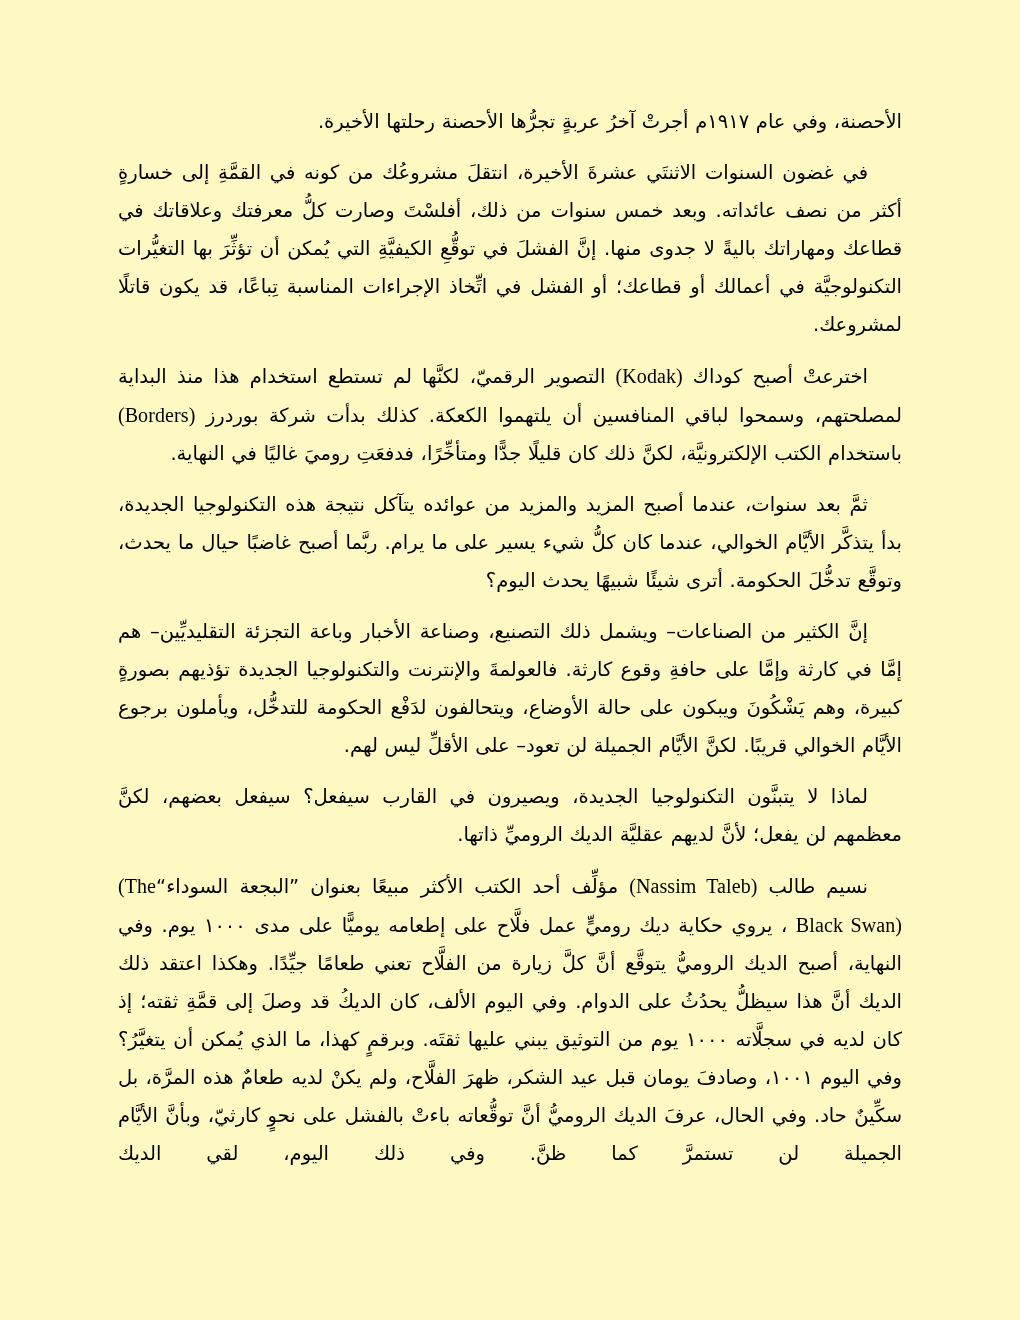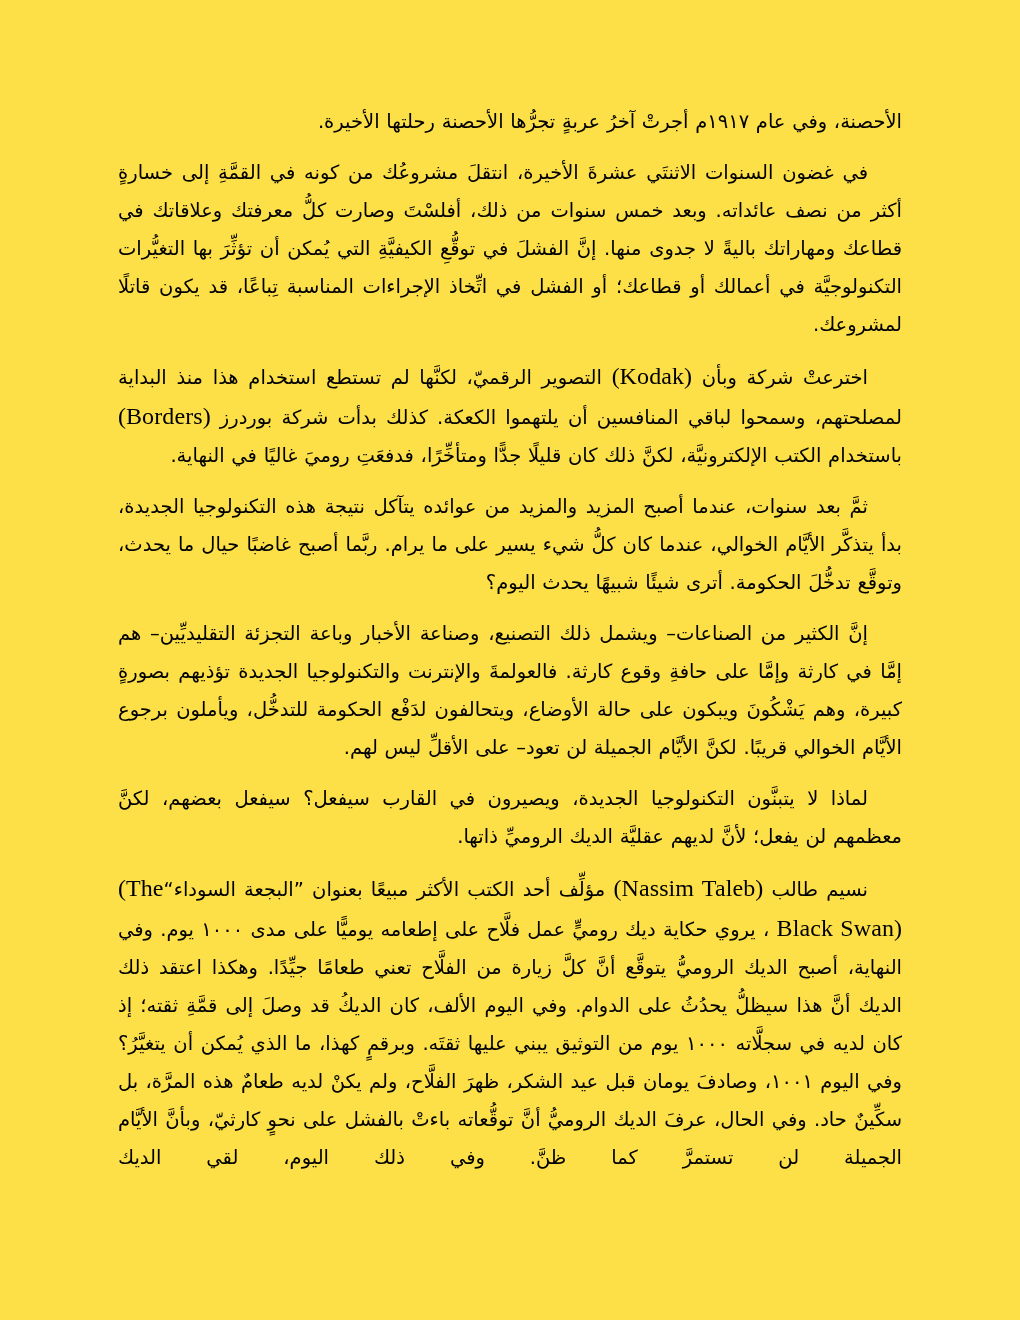--- a/index.html
+++ b/index.html
@@ -12,21 +12,21 @@
     width: 1020px;
     height: 1320px;
     overflow: hidden;
     font-family: "DejaVu Sans", sans-serif;
   }
 
   .page {
     position: relative;
     width: 1020px;
     height: 1320px;
-    background: #fde047;
+    background: #fef9c3;
     box-sizing: border-box;
   }
 
   .text-body {
     position: absolute;
     top: 103px;
     right: 118px;
     left: 118px;
     width: 784px;
     direction: rtl;
@@ -60,38 +60,38 @@
   }
 
   
   .para.last {
     text-align-last: justify;
     margin-bottom: 14px;
   }
 
   .latin {
     font-family: "Liberation Serif", "DejaVu Serif", serif;
-    font-size: 24px;
+    font-size: 20px;
     direction: ltr;
     unicode-bidi: isolate;
     letter-spacing: 0.1px;
   }
 </style>
 </head>
 <body>
 
 <div class="page">
   <div class="text-body">
 
     <p class="para noindent">الأحصنة، وفي عام ١٩١٧م أجرتْ آخرُ عربةٍ تجرُّها الأحصنة رحلتها الأخيرة.</p>
 
     <p class="para indent">في غضون السنوات الاثنتَي عشرةَ الأخيرة، انتقلَ مشروعُك من كونه في القمَّةِ إلى خسارةٍ أكثر من نصف عائداته. وبعد خمس سنوات من ذلك، أفلسْتَ وصارت كلُّ معرفتك وعلاقاتك في قطاعك ومهاراتك باليةً لا جدوى منها. إنَّ الفشلَ في توقُّعِ الكيفيَّةِ التي يُمكن أن تؤثِّرَ بها التغيُّرات التكنولوجيَّة في أعمالك أو قطاعك؛ أو الفشل في اتِّخاذ الإجراءات المناسبة تِباعًا، قد يكون قاتلًا لمشروعك.</p>
 
     <p class="para indent">
-      <span>اخترعتْ شركة وبأن </span><span class="latin">(Kodak)</span><span> التصوير الرقميّ، لكنَّها لم تستطع استخدام هذا منذ البداية لمصلحتهم، وسمحوا لباقي المنافسين أن يلتهموا الكعكة. كذلك بدأت شركة بوردرز </span><span class="latin">(Borders)</span><span> باستخدام الكتب الإلكترونيَّة، لكنَّ ذلك كان قليلًا جدًّا ومتأخِّرًا، فدفعَتِ روميَ غاليًا في النهاية.</span>
+      <span>اخترعتْ أصبح كوداك </span><span class="latin">(Kodak)</span><span> التصوير الرقميّ، لكنَّها لم تستطع استخدام هذا منذ البداية لمصلحتهم، وسمحوا لباقي المنافسين أن يلتهموا الكعكة. كذلك بدأت شركة بوردرز </span><span class="latin">(Borders)</span><span> باستخدام الكتب الإلكترونيَّة، لكنَّ ذلك كان قليلًا جدًّا ومتأخِّرًا، فدفعَتِ روميَ غاليًا في النهاية.</span>
     </p>
 
 
     <p class="para indent">ثمَّ بعد سنوات، عندما أصبح المزيد والمزيد من عوائده يتآكل نتيجة هذه التكنولوجيا الجديدة، بدأ يتذكَّر الأيَّام الخوالي، عندما كان كلُّ شيء يسير على ما يرام. ربَّما أصبح غاضبًا حيال ما يحدث، وتوقَّع تدخُّلَ الحكومة. أترى شيئًا شبيهًا يحدث اليوم؟</p>
 
     <p class="para indent">إنَّ الكثير من الصناعات– ويشمل ذلك التصنيع، وصناعة الأخبار وباعة التجزئة التقليديِّين– هم إمَّا في كارثة وإمَّا على حافةِ وقوع كارثة. فالعولمةَ والإنترنت والتكنولوجيا الجديدة تؤذيهم بصورةٍ كبيرة، وهم يَشْكُونَ ويبكون على حالة الأوضاع، ويتحالفون لدَفْع الحكومة للتدخُّل، ويأملون برجوع الأيَّام الخوالي قريبًا. لكنَّ الأيَّام الجميلة لن تعود– على الأقلِّ ليس لهم.</p>
 
     <p class="para indent">لماذا لا يتبنَّون التكنولوجيا الجديدة، ويصيرون في القارب سيفعل؟ سيفعل بعضهم، لكنَّ معظمهم لن يفعل؛ لأنَّ لديهم عقليَّة الديك الروميِّ ذاتها.</p>
 
     <p class="para indent last">

